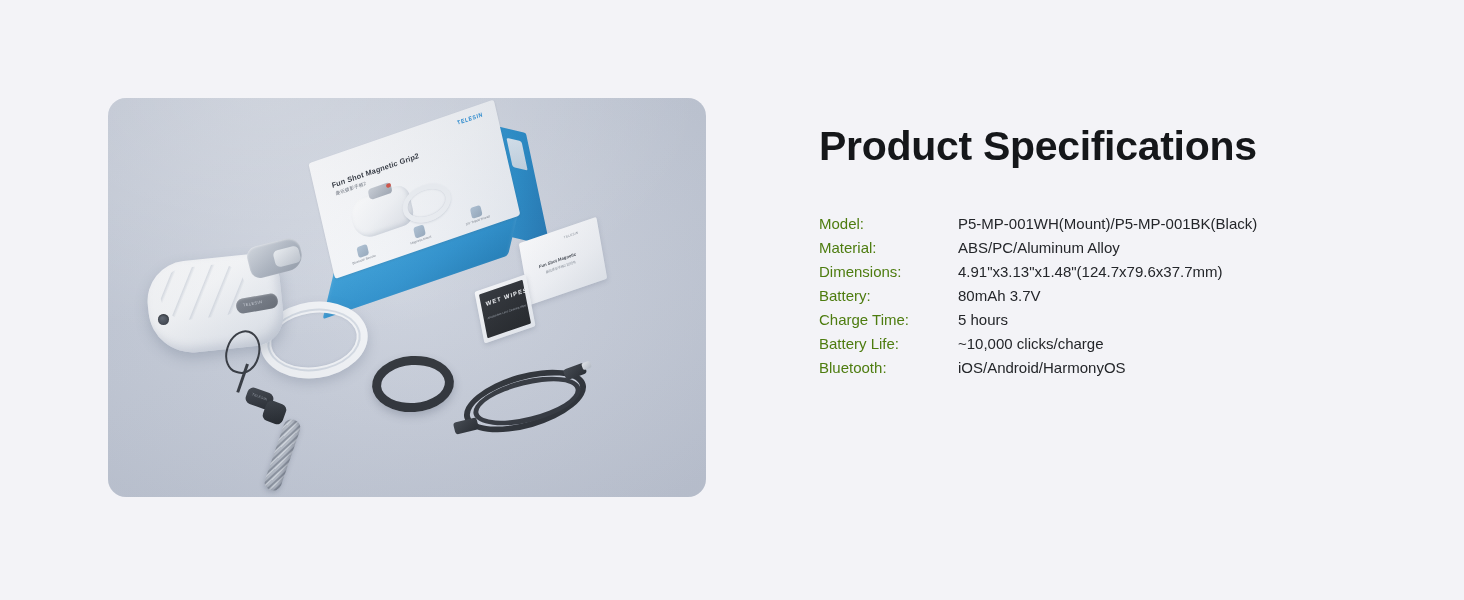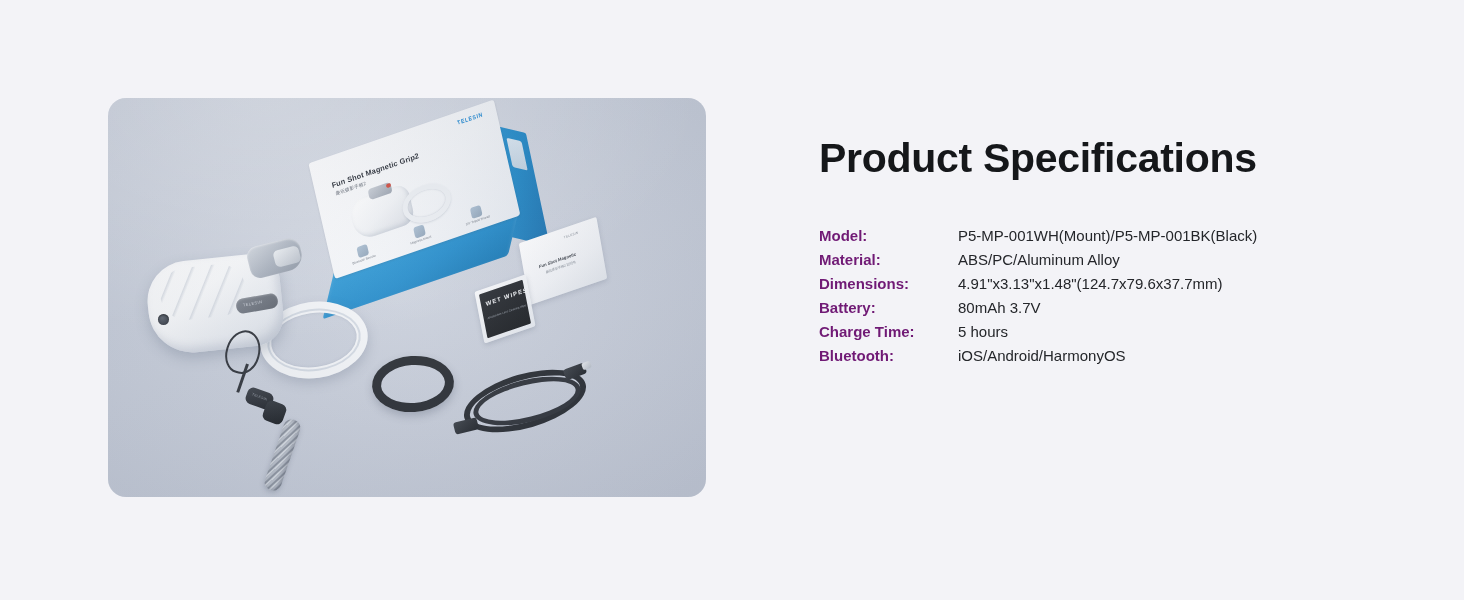--- a/index.html
+++ b/index.html
@@ -442,40 +442,40 @@
     left: 8px; top: 28px;
     font-size: 2.8px;
     color: #9aa1ab;
     line-height: 1.35;
   }
 
   
   .spec-col {
     position: absolute;
     left: 819px;
-    top: 136px;
+    top: 124px;
     width: 600px;
   }
   .spec-title {
     font-size: 41px;
     font-weight: bold;
     color: #15171a;
     letter-spacing: -0.3px;
     line-height: 1.12;
     white-space: nowrap;
   }
   .spec-table {
     margin-top: 45px;
     border-collapse: collapse;
   }
   .spec-table tr { height: 24px; }
   .spec-label {
     font-size: 15px;
-    font-weight: bold;
-    color: #701a75;
+    font-weight: normal;
+    color: #4d7c0f;
     padding: 0 0 0 0;
     width: 139px;
     vertical-align: top;
     white-space: nowrap;
   }
   .spec-value {
     font-size: 15px;
     font-weight: normal;
     color: #24262a;
     vertical-align: top;
@@ -598,20 +598,24 @@
         </tr>
         <tr>
           <td class="spec-label">Battery:</td>
           <td class="spec-value">80mAh 3.7V</td>
         </tr>
         <tr>
           <td class="spec-label">Charge Time:</td>
           <td class="spec-value">5 hours</td>
         </tr>
         <tr>
+          <td class="spec-label">Battery Life:</td>
+          <td class="spec-value">~10,000 clicks/charge</td>
+        </tr>
+        <tr>
           <td class="spec-label">Bluetooth:</td>
           <td class="spec-value">iOS/Android/HarmonyOS</td>
         </tr>
       </tbody>
     </table>
   </div>
 
 </div>
 
 </body></html>

